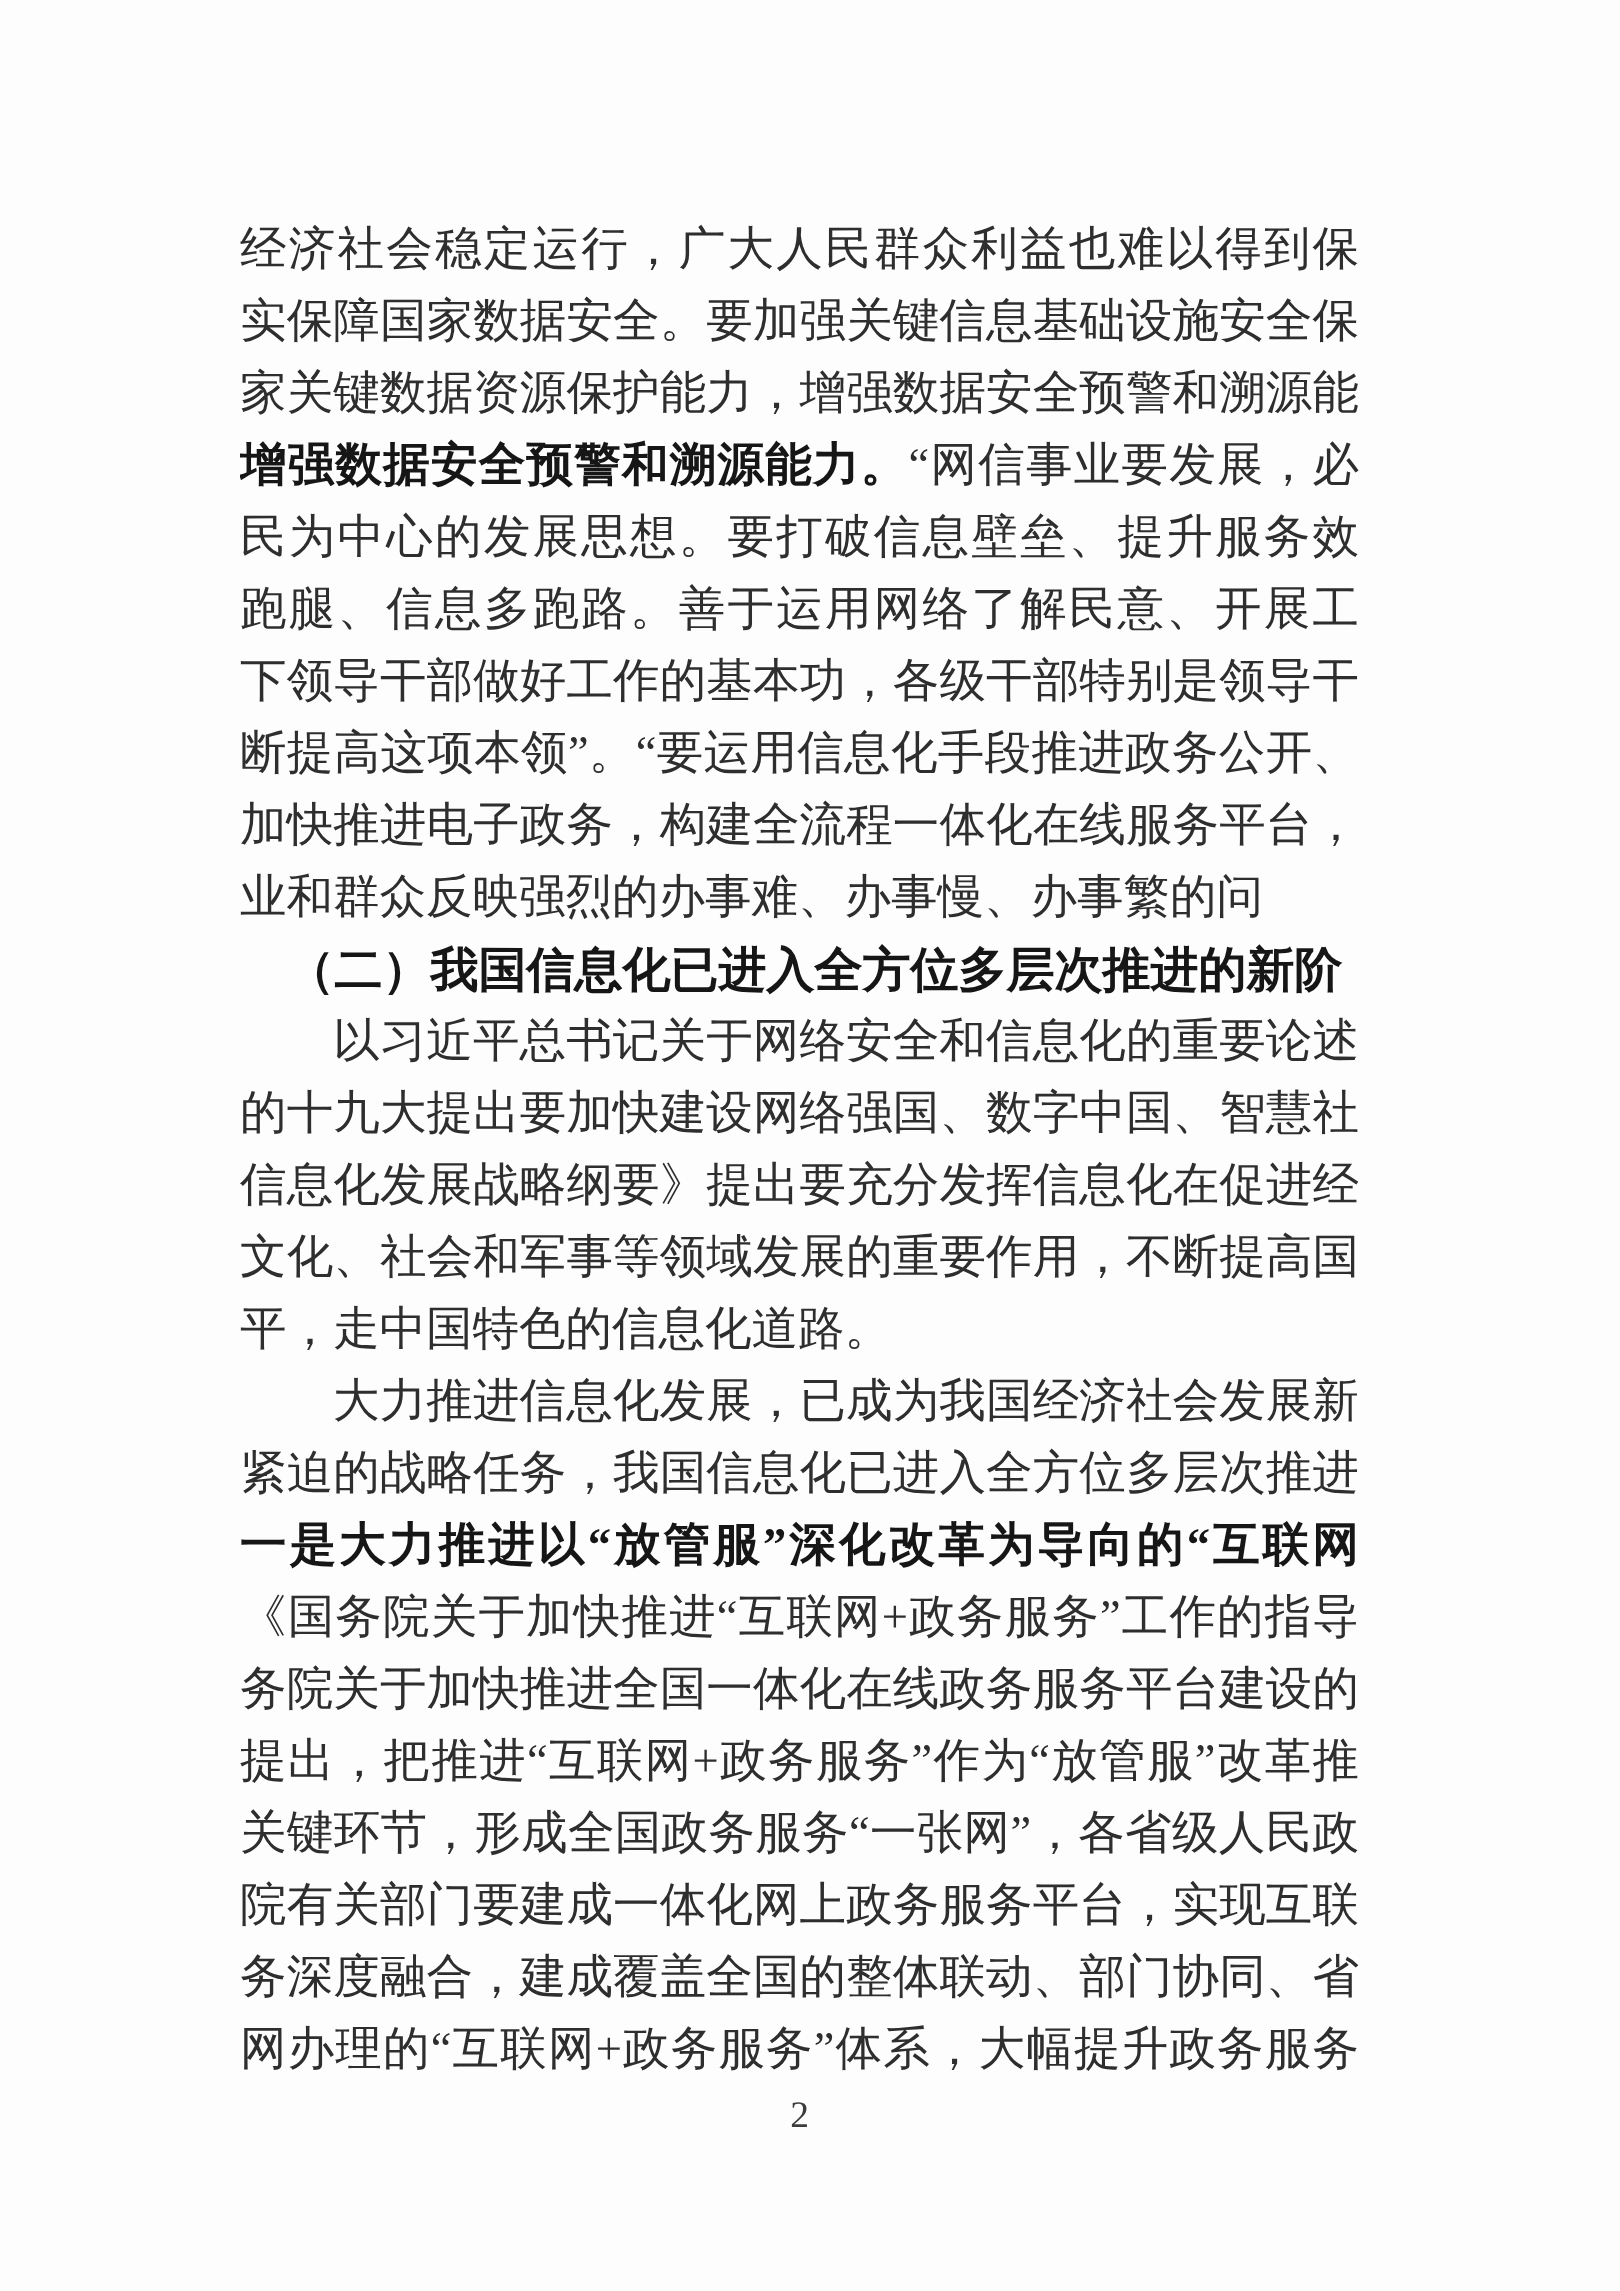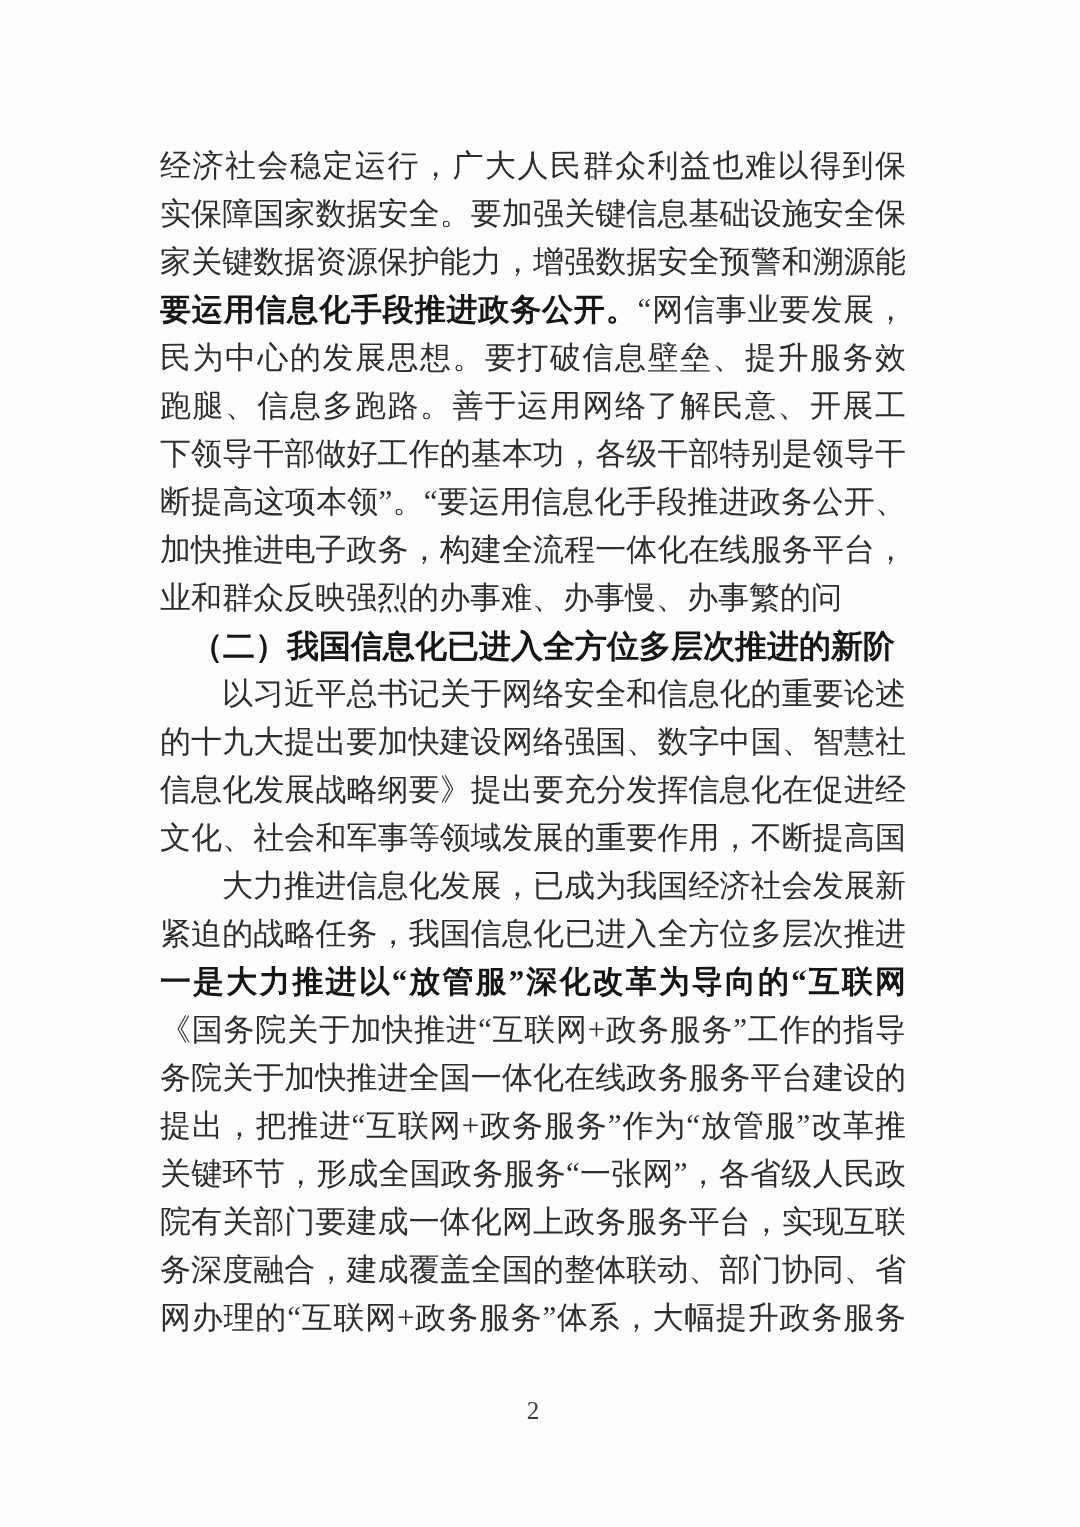--- a/index.html
+++ b/index.html
@@ -60,36 +60,37 @@
 </style>
 </head>
 <body>
 
 <div class="page">
   <main class="text-area" id="text-area">
       <div class="para body">
         <div class="line just"><span class="run">经济社会稳定运行，广大人民群众利益也难以得到保障”。“要切</span></div>
         <div class="line just"><span class="run">实保障国家数据安全。要加强关键信息基础设施安全保护，强化国</span></div>
         <div class="line just"><span class="run">家关键数据资源保护能力，增强数据安全预警和溯源能力”。</span></div>
-        <div class="line just"><span class="run bold">要运用信息化手段推进政务公开。</span><span class="run">“网信事业要发展，必须贯彻以人</span></div>
+        <div class="line just"><span class="run bold">增强数据安全预警和溯源能力。</span><span class="run">“网信事业要发展，必须贯彻以人</span></div>
         <div class="line just"><span class="run">民为中心的发展思想。要打破信息壁垒、提升服务效率，让百姓少</span></div>
         <div class="line just"><span class="run">跑腿、信息多跑路。善于运用网络了解民意、开展工作，是新形势</span></div>
         <div class="line just"><span class="run">下领导干部做好工作的基本功，各级干部特别是领导干部一定要不</span></div>
         <div class="line just"><span class="run">断提高这项本领”。“要运用信息化手段推进政务公开、党务公开，</span></div>
         <div class="line just"><span class="run">加快推进电子政务，构建全流程一体化在线服务平台，更好解决企</span></div>
         <div class="line"><span class="run">业和群众反映强烈的办事难、办事慢、办事繁的问题”。</span></div>
       </div>
       <div class="para heading">
         <div class="line ind1"><span class="run bold">（二）我国信息化已进入全方位多层次推进的新阶段</span></div>
       </div>
       <div class="para body">
         <div class="line just ind2"><span class="run">以习近平总书记关于网络安全和信息化的重要论述为指导，党</span></div>
         <div class="line just"><span class="run">的十九大提出要加快建设网络强国、数字中国、智慧社会，《国家</span></div>
         <div class="line just"><span class="run">信息化发展战略纲要》提出要充分发挥信息化在促进经济、政治、</span></div>
         <div class="line just"><span class="run">文化、社会和军事等领域发展的重要作用，不断提高国家信息化水</span></div>
+        <div class="line"><span class="run">平，走中国特色的信息化道路。</span></div>
       </div>
       <div class="para body">
         <div class="line just ind2"><span class="run">大力推进信息化发展，已成为我国经济社会发展新阶段重要而</span></div>
         <div class="line just"><span class="run">紧迫的战略任务，我国信息化已进入全方位多层次推进的新阶段。</span></div>
         <div class="line just"><span class="run bold">一是大力推进以“放管服”深化改革为导向的“互联网+政务服务”。</span></div>
         <div class="line just"><span class="run">《国务院关于加快推进“互联网+政务服务”工作的指导意见》《国</span></div>
         <div class="line just"><span class="run">务院关于加快推进全国一体化在线政务服务平台建设的指导意见》</span></div>
         <div class="line just"><span class="run">提出，把推进“互联网+政务服务”作为“放管服”改革推向纵深的</span></div>
         <div class="line just"><span class="run">关键环节，形成全国政务服务“一张网”，各省级人民政府、国务</span></div>
         <div class="line just"><span class="run">院有关部门要建成一体化网上政务服务平台，实现互联网与政务服</span></div>

